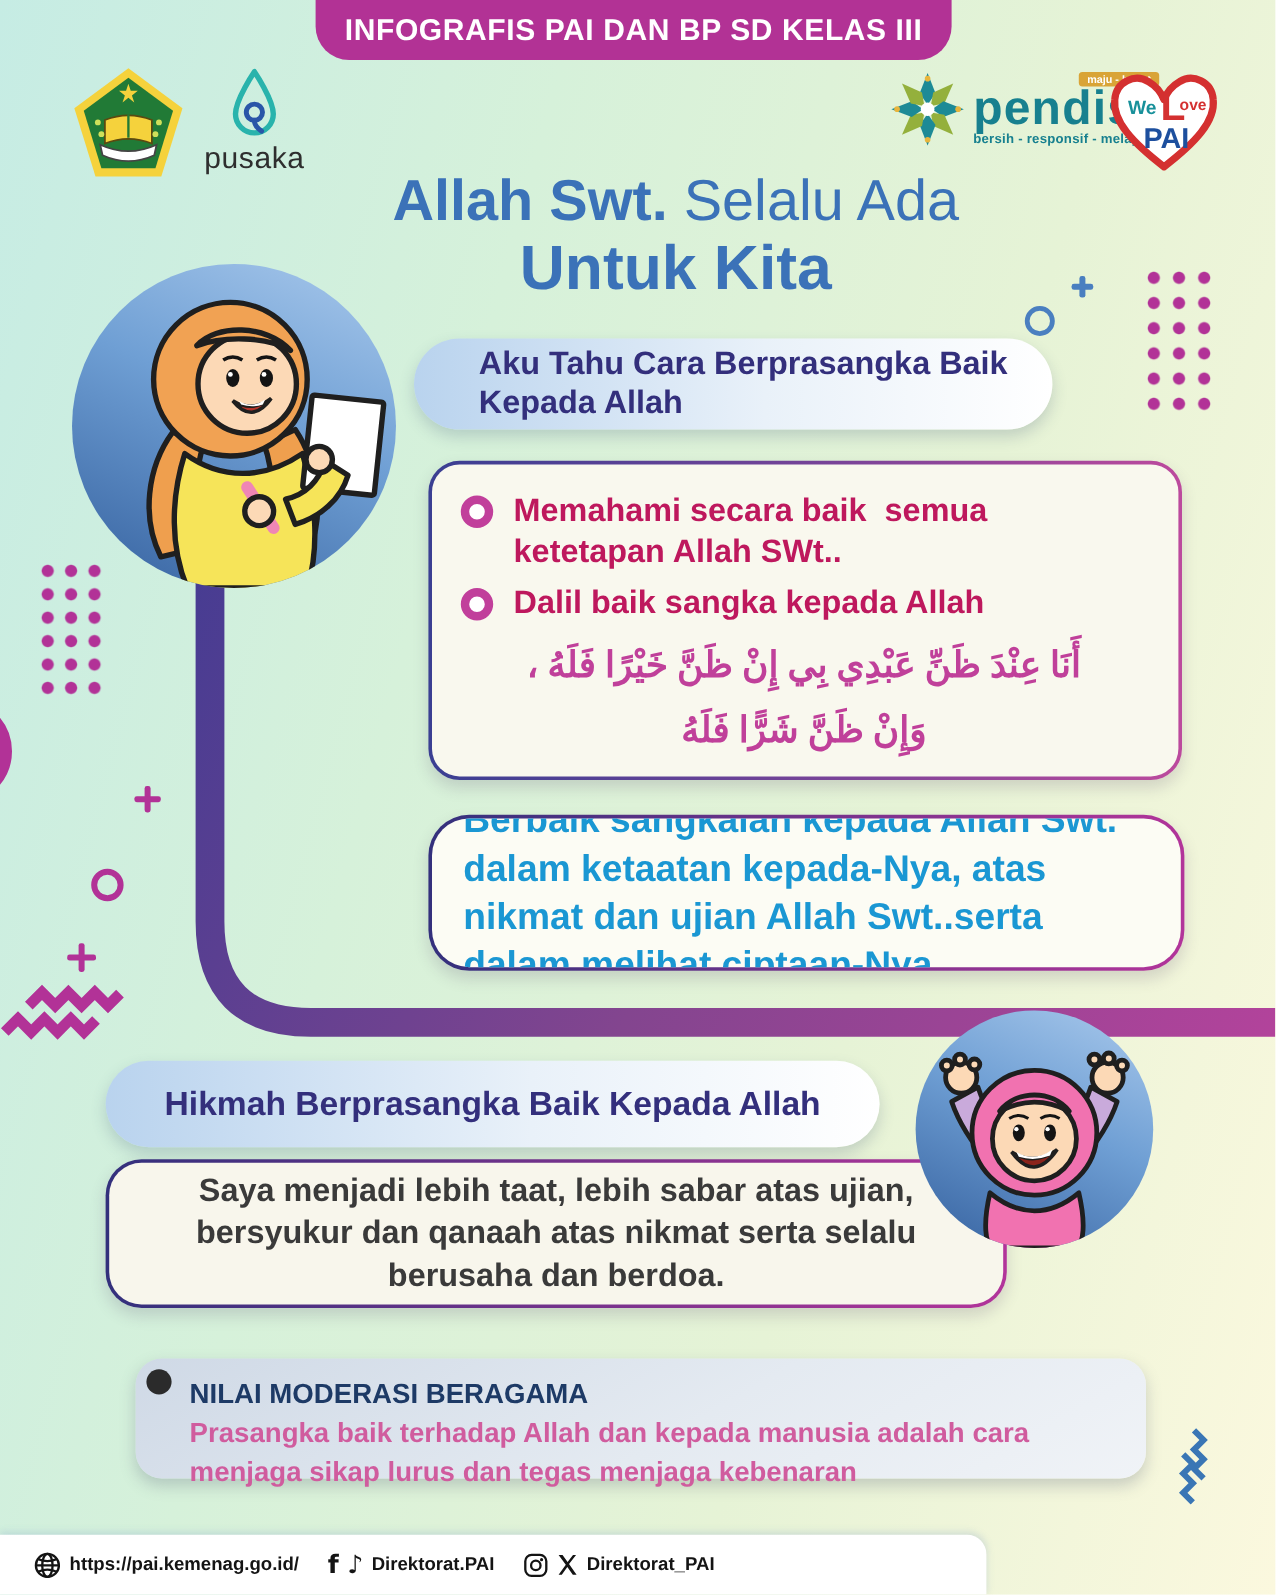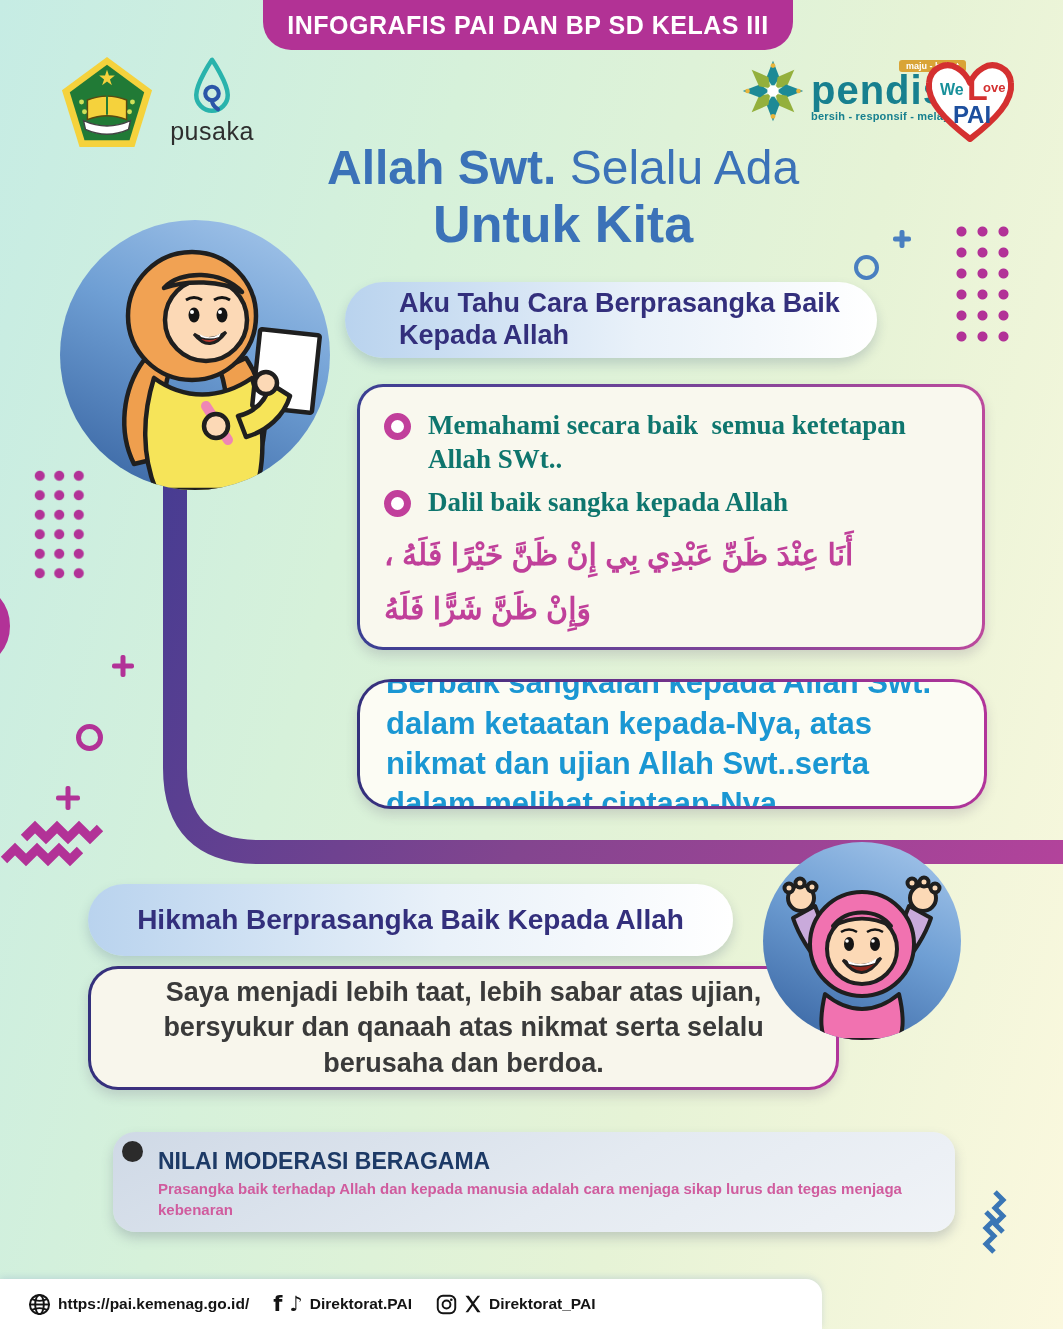--- a/index.html
+++ b/index.html
@@ -42,40 +42,40 @@
 
   
   .gbox { position:absolute; padding:3px; background:linear-gradient(90deg,#3a3f92 0%,#7a4498 55%,#bc4a9d 100%);
           box-shadow:0 6px 12px rgba(80,60,100,.18); z-index:4; }
   .gbox-inner { width:100%; height:100%; background:#f9f8ee; overflow:hidden; }
   .box1 { left:357px; top:384px; width:628px; height:266px; border-radius:26px; }
   .box1 .gbox-inner { border-radius:23px; padding:22px 26px 6px 24px; }
   .bullet-row { display:flex; gap:17px; margin-bottom:9px; }
   .bullet-ring { width:27px; height:27px; border:7px solid #c13f9b; border-radius:50%; background:#fff;
                  flex:none; margin-top:4px; }
-  .bullet-text { font-size:27px; font-weight:700; color:#0f766e; line-height:1.25; max-width:520px; white-space:pre-wrap;font-family:Liberation Serif, serif; }
-  .arabic { direction:rtl; text-align:left; color:#c0409a; font-size:30px; font-weight:700;
-            line-height:1.8; margin-top:2px; font-family:Liberation Sans, sans-serif; }
+  .bullet-text { font-size:27px; font-weight:700; color:#be185d; line-height:1.25; max-width:520px; white-space:pre-wrap; }
+  .arabic { direction:rtl; text-align:center; color:#c0409a; font-size:30px; font-weight:700;
+            line-height:1.8; margin-top:2px; font-family:Liberation Serif, serif; }
   .box2 { left:357px; top:679px; width:630px; height:130px; border-radius:34px;
           background:linear-gradient(90deg,#33307c 0%,#b2349a 100%); }
   .box2 .gbox-inner { border-radius:31px; background:#fcfcf4; display:flex; align-items:center;
           padding:6px 26px; font-size:31px; font-weight:800; color:#1a97d3; line-height:1.3; }
   .box3 { left:88px; top:966px; width:751px; height:124px; border-radius:30px;
           background:linear-gradient(90deg,#33307c 0%,#b2349a 100%); }
   .box3 .gbox-inner { border-radius:27px; background:#f8f6ec; display:flex; align-items:center;
           justify-content:center; text-align:center; padding:0 28px; font-size:27px; font-weight:700;
           color:#3a3a3a; line-height:1.3; }
 
   
   .box4 { position:absolute; left:113px; top:1132px; width:842px; height:100px; border-radius:22px;
           background:linear-gradient(150deg,#cfd9e6 0%,#e4eaf1 55%,#f0f3f7 100%);
           box-shadow:0 6px 12px rgba(100,110,130,.3); z-index:4; }
   .box4-dot { position:absolute; left:9px; top:9px; width:21px; height:21px; border-radius:50%; background:#2b2b2b; }
   .box4-heading { position:absolute; left:45px; top:16px; font-size:23px; font-weight:800; color:#1d3a66; }
-  .box4-body { position:absolute; left:45px; top:46px; width:780px; font-size:15px; font-weight:700;
+  .box4-body { position:absolute; left:45px; top:46px; width:780px; font-size:23px; font-weight:700;
                color:#d05c9e; line-height:1.4; }
 
   
   .char-circle { position:absolute; border-radius:50%; overflow:hidden; z-index:6;
                  background:linear-gradient(205deg,#a9c9ec 0%,#6f9fd4 45%,#35619f 100%); }
   .char1 { left:60px; top:220px; width:270px; height:270px; }
   .char2 { left:763px; top:842px; width:198px; height:198px; }
   .char-circle svg { width:100%; height:100%; display:block; }
 
   

